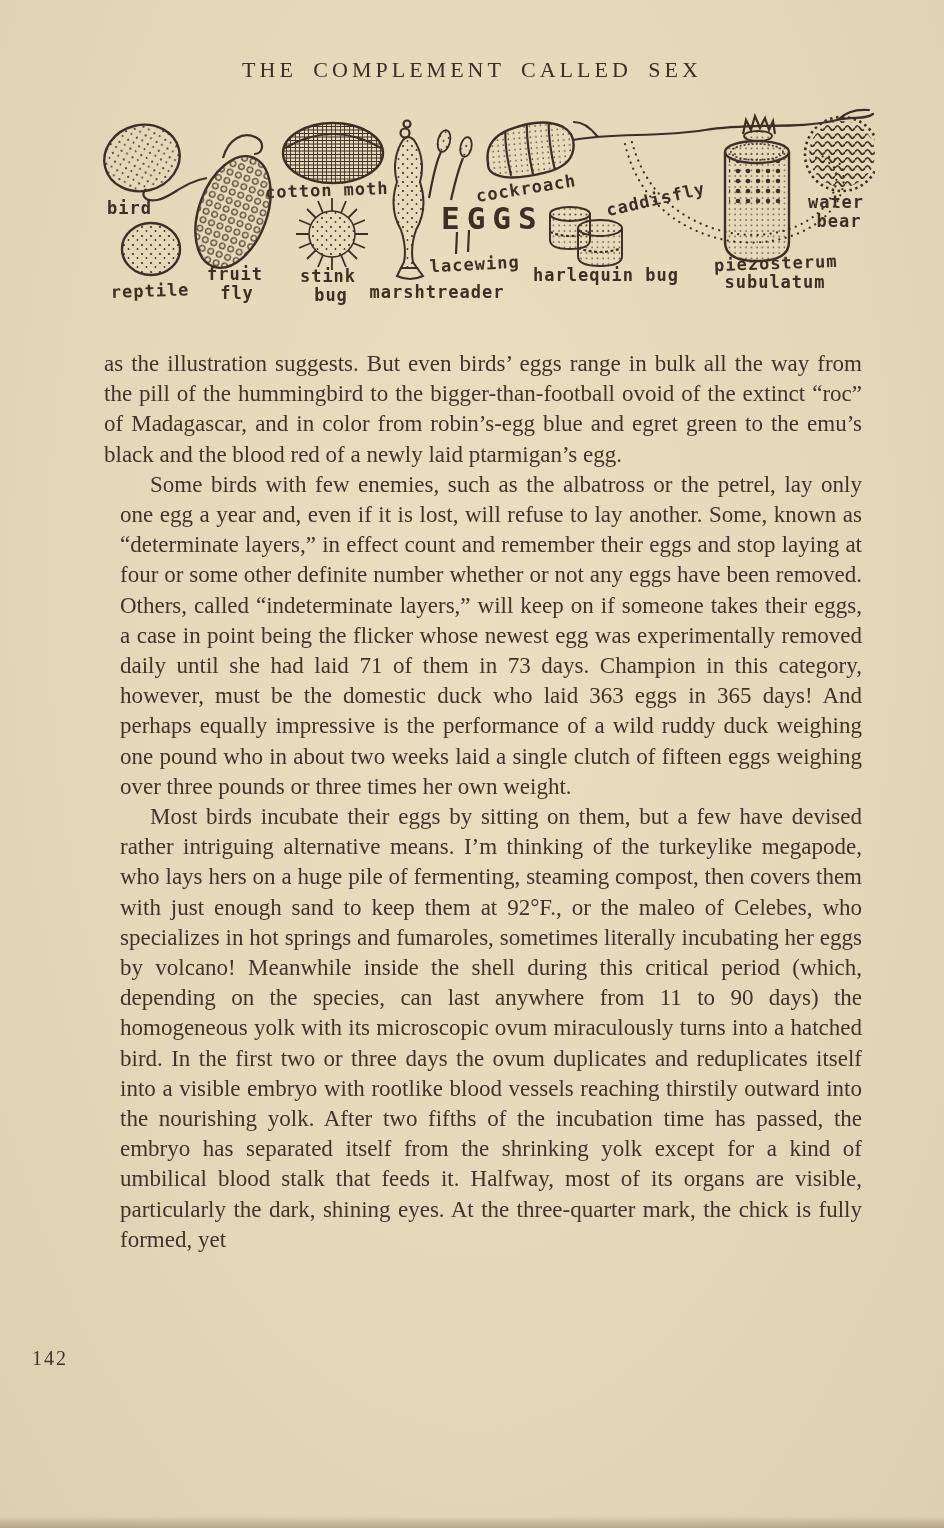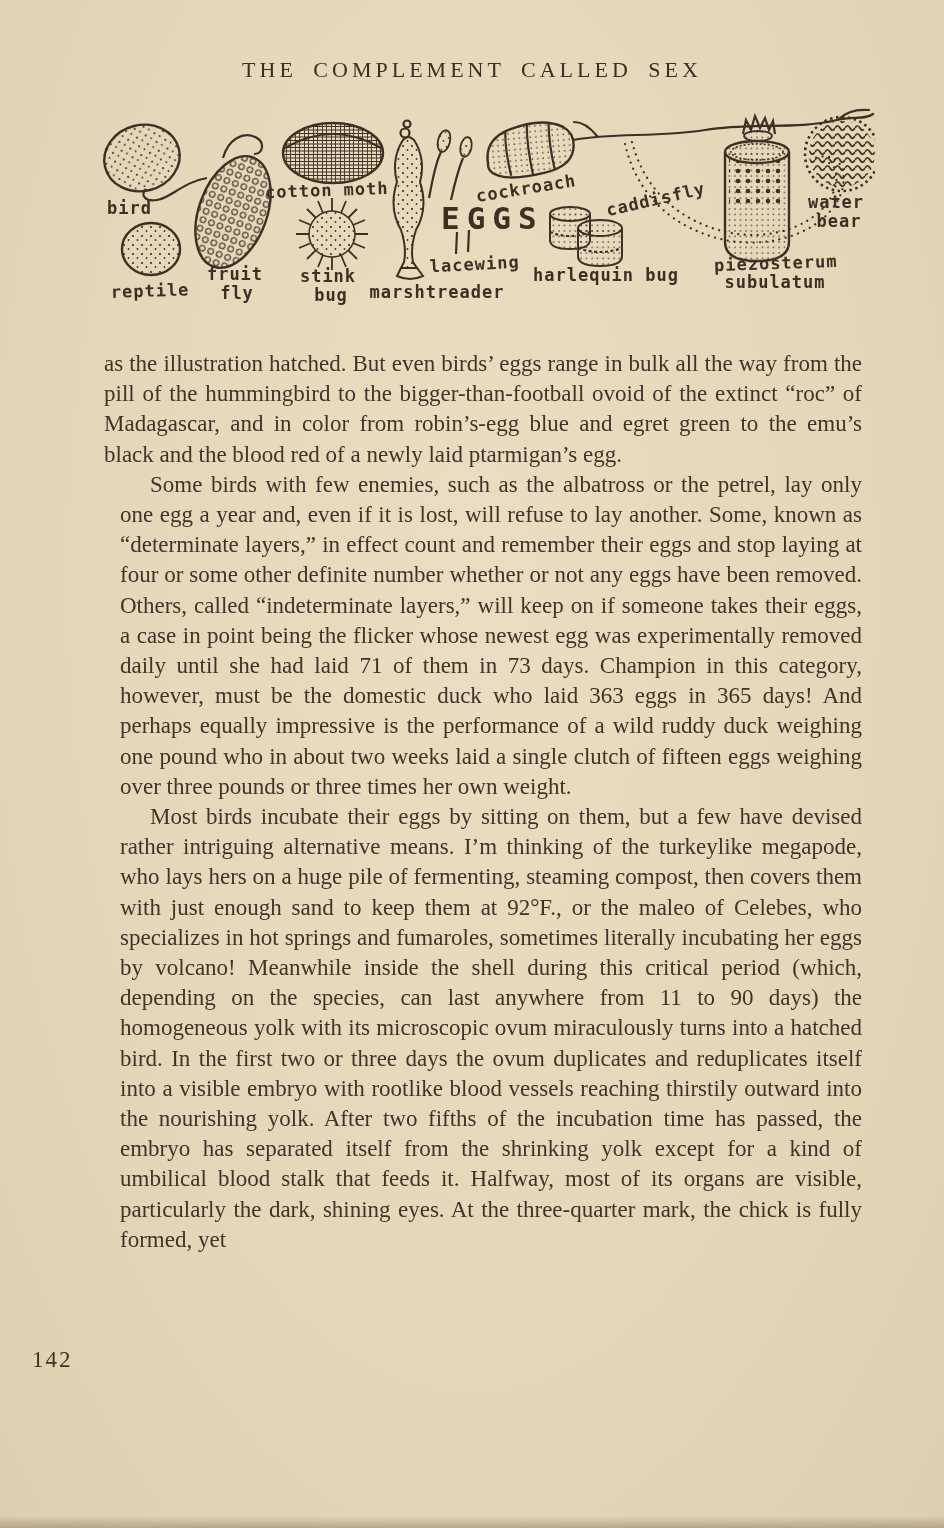--- a/index.html
+++ b/index.html
@@ -24,21 +24,21 @@
   }
   .lbl.big{font-size:31px;letter-spacing:7px;}
   .bodytext{
     position:absolute;left:104px;top:349px;width:758px;
     font-size:23px;line-height:30.2px;text-align:justify;color:#42332a;
   }
   .bodytext p{margin:0;}
   .bodytext p.indent{text-indent:30px;margin-left:16px;}
   .pagenum{
     position:absolute;left:32px;top:1347px;
-    font-size:23px;letter-spacing:2px;color:#42332a;
+    font-size:20px;letter-spacing:2px;color:#42332a;
   }
   svg .ink{stroke:#3e2f24;fill:none;stroke-width:2.2;}
 </style>
 </head>
 <body>
 
 <div class="header">THE COMPLEMENT CALLED SEX</div>
 
 <svg class="illus" width="780" height="208" viewBox="0 0 780 208" xmlns="http://www.w3.org/2000/svg">
   <defs>
@@ -152,20 +152,20 @@
 
   <g>
     <circle cx="747" cy="46" r="33" fill="url(#fuzz)"></circle>
     <circle cx="747" cy="46" r="37" fill="none" stroke="#3e2f24" stroke-width="2.6" stroke-dasharray="2.5 3.5"></circle>
     <text class="lbl" x="741" y="100" text-anchor="middle">water</text>
     <text class="lbl" x="744" y="119" text-anchor="middle">bear</text>
   </g>
 </svg>
 
 <div class="bodytext">
-    <p class="">as the illustration hatched. But even birds’ eggs range in bulk all the way from the pill of the hummingbird to the bigger-than-football ovoid of the extinct “roc” of Madagascar, and in color from robin’s-egg blue and egret green to the emu’s black and the blood red of a newly laid ptarmigan’s egg.</p>
+    <p class="">as the illustration suggests. But even birds’ eggs range in bulk all the way from the pill of the hummingbird to the bigger-than-football ovoid of the extinct “roc” of Madagascar, and in color from robin’s-egg blue and egret green to the emu’s black and the blood red of a newly laid ptarmigan’s egg.</p>
     <p class="indent">Some birds with few enemies, such as the albatross or the petrel, lay only one egg a year and, even if it is lost, will refuse to lay another. Some, known as “determinate layers,” in effect count and remember their eggs and stop laying at four or some other definite number whether or not any eggs have been removed. Others, called “indeterminate layers,” will keep on if someone takes their eggs, a case in point being the flicker whose newest egg was experimentally removed daily until she had laid 71 of them in 73 days. Champion in this category, however, must be the domestic duck who laid 363 eggs in 365 days! And perhaps equally impressive is the performance of a wild ruddy duck weighing one pound who in about two weeks laid a single clutch of fifteen eggs weighing over three pounds or three times her own weight.</p>
     <p class="indent">Most birds incubate their eggs by sitting on them, but a few have devised rather intriguing alternative means. I’m thinking of the turkeylike megapode, who lays hers on a huge pile of fermenting, steaming compost, then covers them with just enough sand to keep them at 92°F., or the maleo of Celebes, who specializes in hot springs and fumaroles, sometimes literally incubating her eggs by volcano! Meanwhile inside the shell during this critical period (which, depending on the species, can last anywhere from 11 to 90 days) the homogeneous yolk with its microscopic ovum miraculously turns into a hatched bird. In the first two or three days the ovum duplicates and reduplicates itself into a visible embryo with rootlike blood vessels reaching thirstily outward into the nourishing yolk. After two fifths of the incubation time has passed, the embryo has separated itself from the shrinking yolk except for a kind of umbilical blood stalk that feeds it. Halfway, most of its organs are visible, particularly the dark, shining eyes. At the three-quarter mark, the chick is fully formed, yet</p>
   </div>
 
 <div class="pagenum">142</div>
 
 <div class="bottom-shade"></div>
 
 </body></html>

